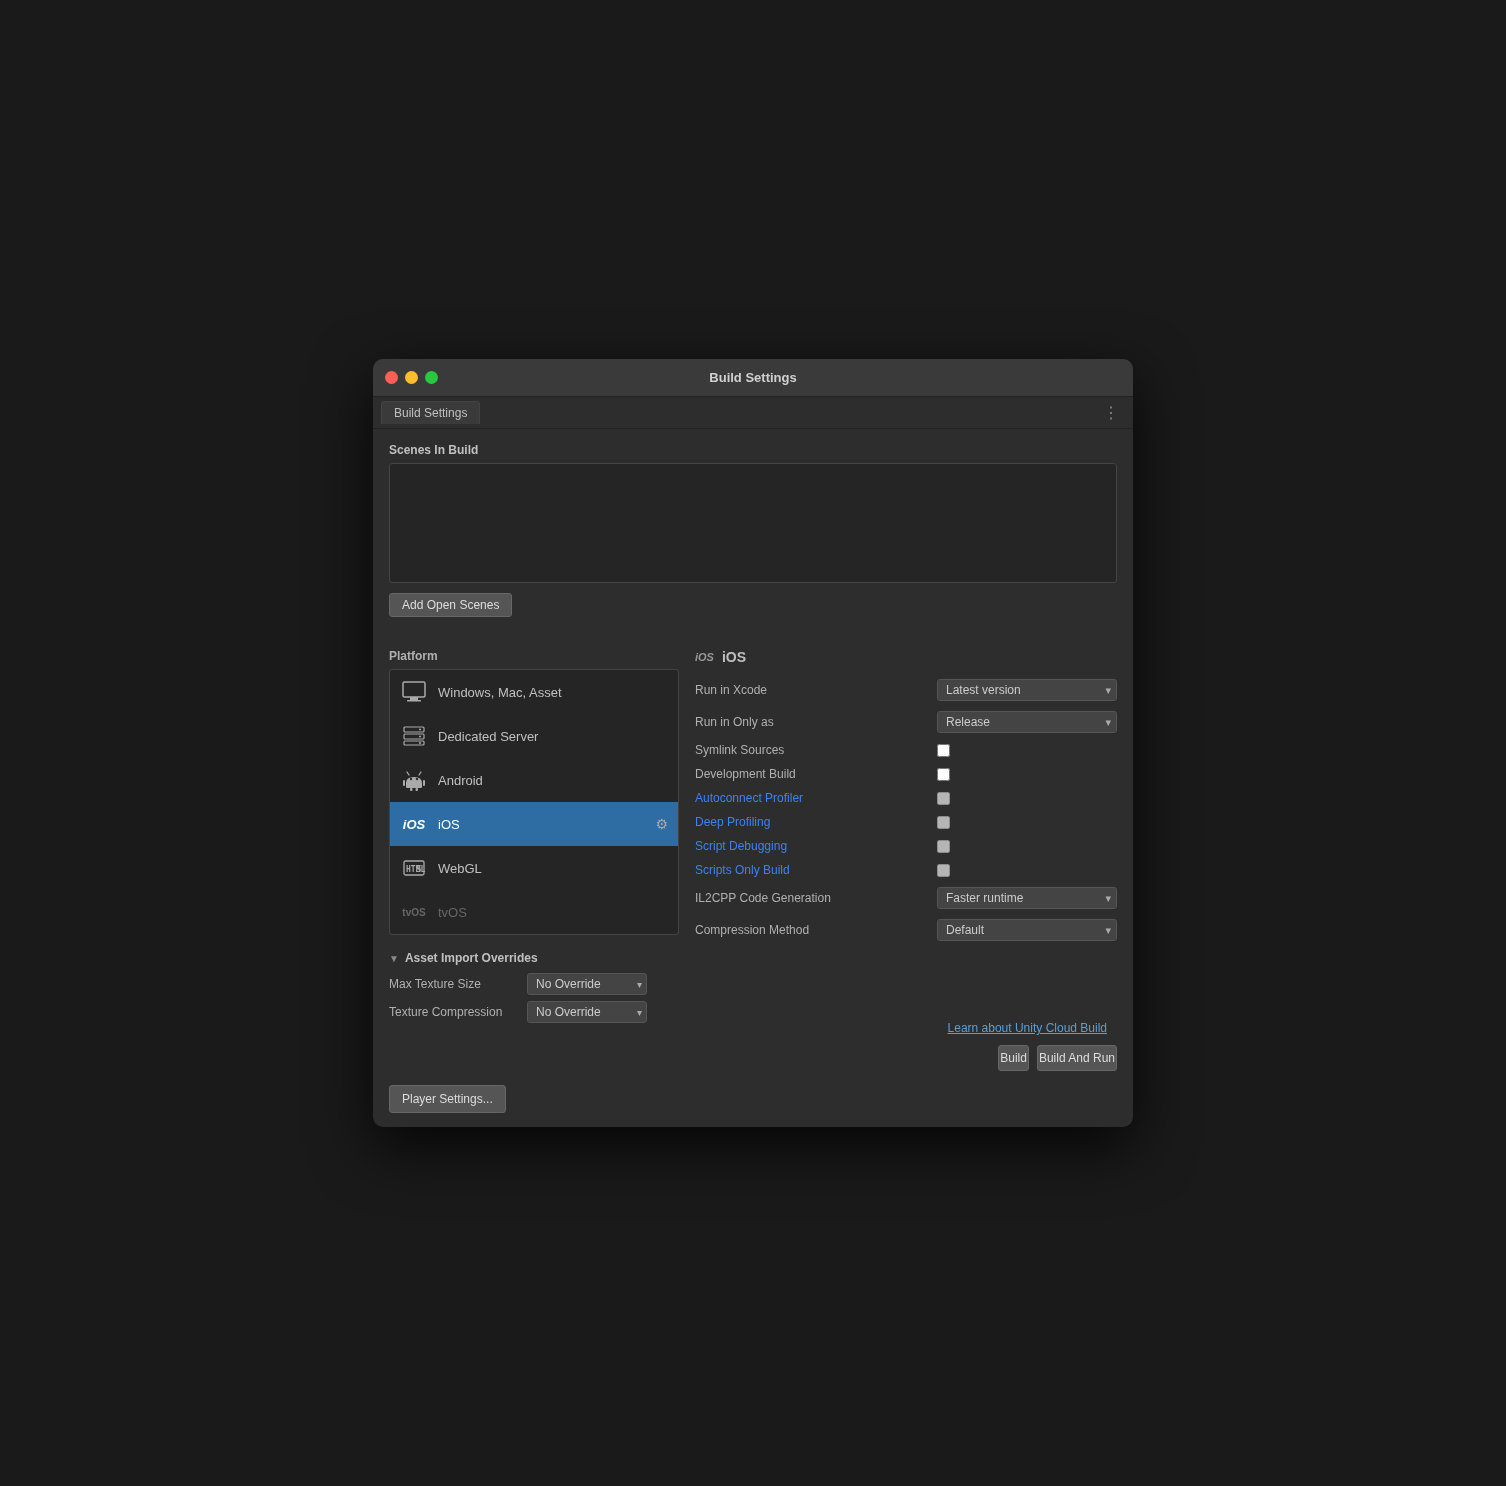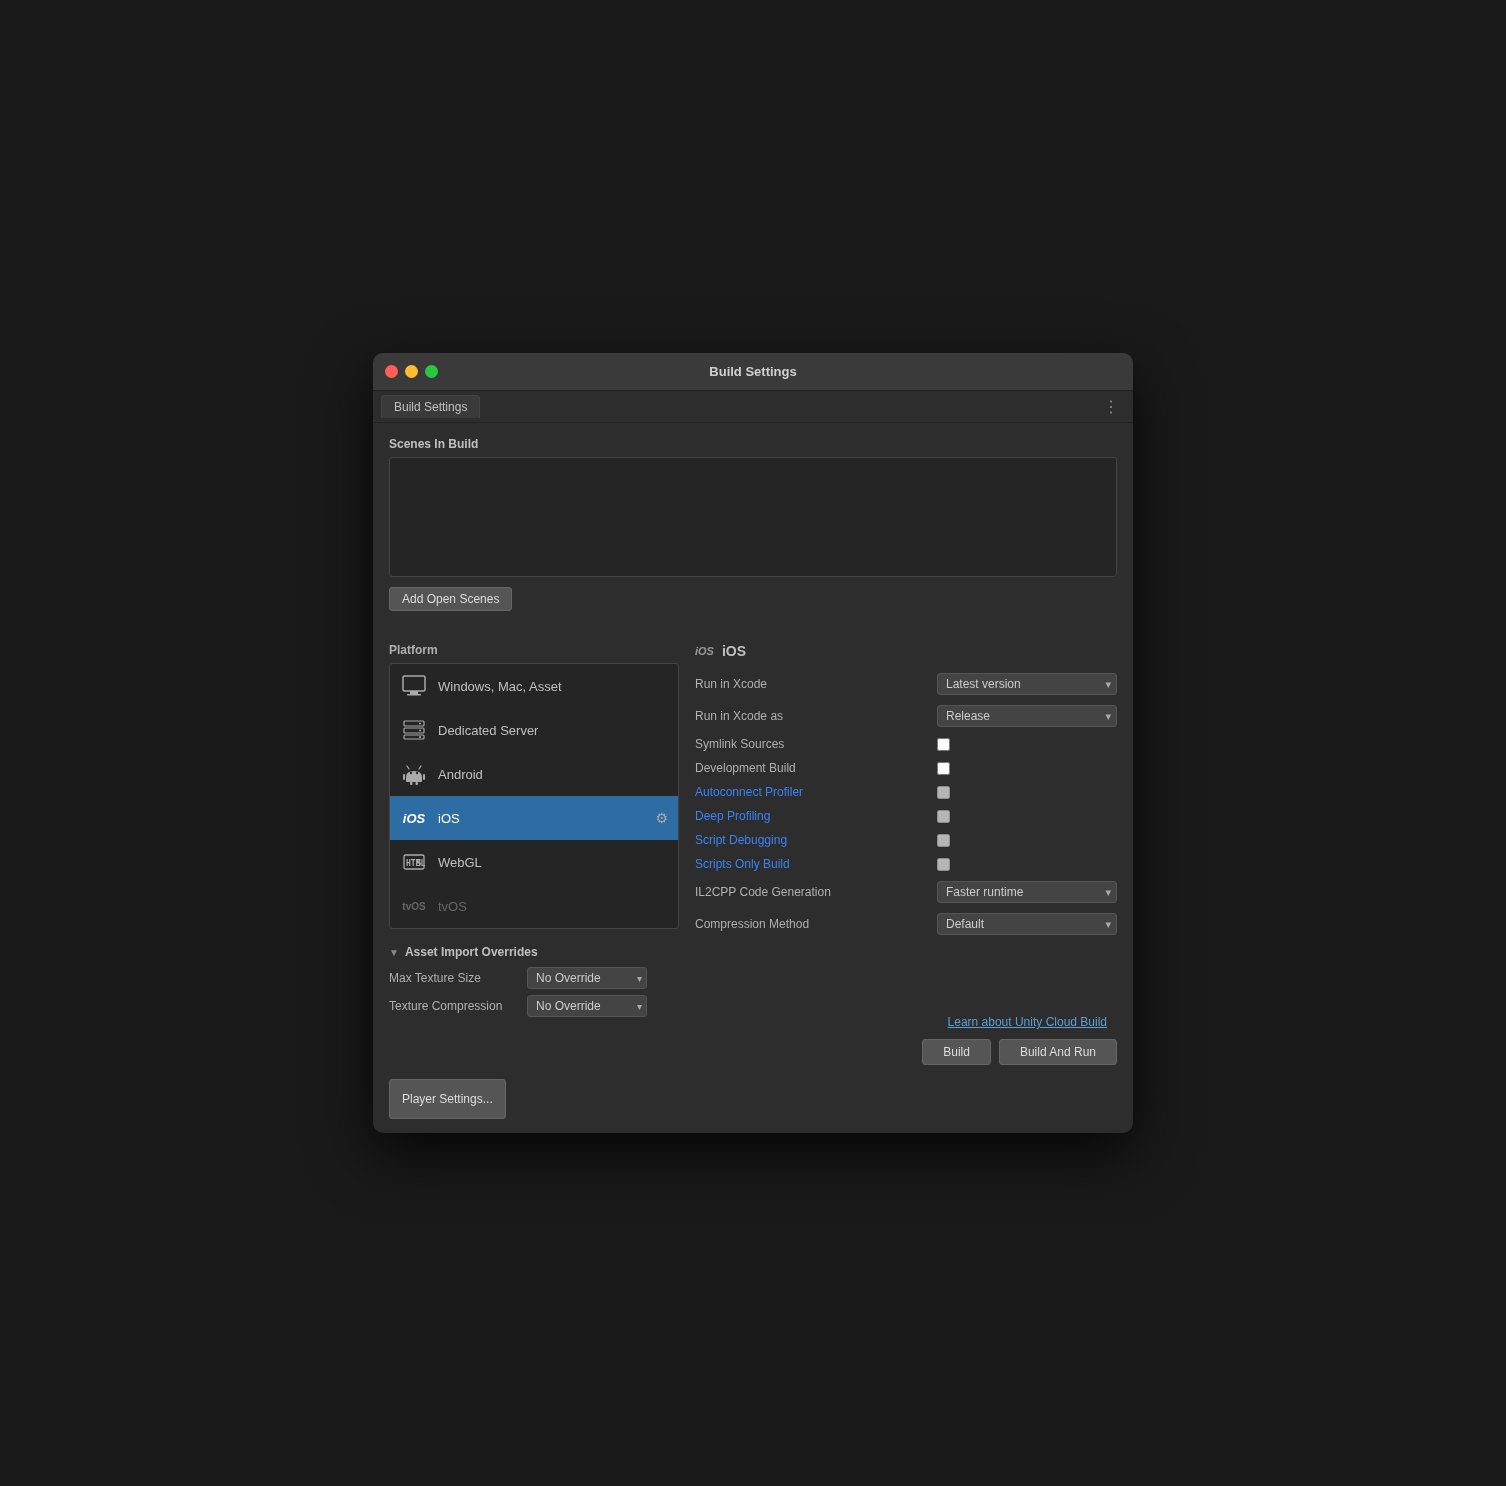--- a/index.html
+++ b/index.html
@@ -275,30 +275,30 @@
       cursor: pointer;
       margin-left: auto;
       margin-right: 10px;
     }
     .btn-action {
       background: #555;
       color: #ddd;
       border: 1px solid #666;
       border-radius: 3px;
       font-size: 12px;
-      padding: 5px 20px;
+      padding: 5px 1px;
       cursor: pointer;
     }
     .player-settings-btn {
       background: #555;
       color: #ddd;
       border: 1px solid #666;
       border-radius: 3px;
       font-size: 12px;
-      padding: 12px 12px;
+      padding: 6px 12px;
       cursor: pointer;
     }
     
     .monitor-icon { font-size: 18px; }
     .server-icon { font-size: 15px; }
     .android-icon { font-size: 18px; }
   </style>
 </head>
 <body>
 
@@ -441,21 +441,21 @@
 
           <span class="setting-label">Run in Xcode</span>
           <div class="dropdown-wrap">
             <select>
               <option>Latest version</option>
               <option>Xcode 14</option>
               <option>Xcode 13</option>
             </select>
           </div>
 
-          <span class="setting-label">Run in Xcode as</span>
+          <span class="setting-label">Run in Only as</span>
           <div class="dropdown-wrap">
             <select>
               <option>Release</option>
               <option>Debug</option>
             </select>
           </div>
 
           <span class="setting-label">Symlink Sources</span>
           <div class="checkbox-cell">
             <input type="checkbox" style="">

